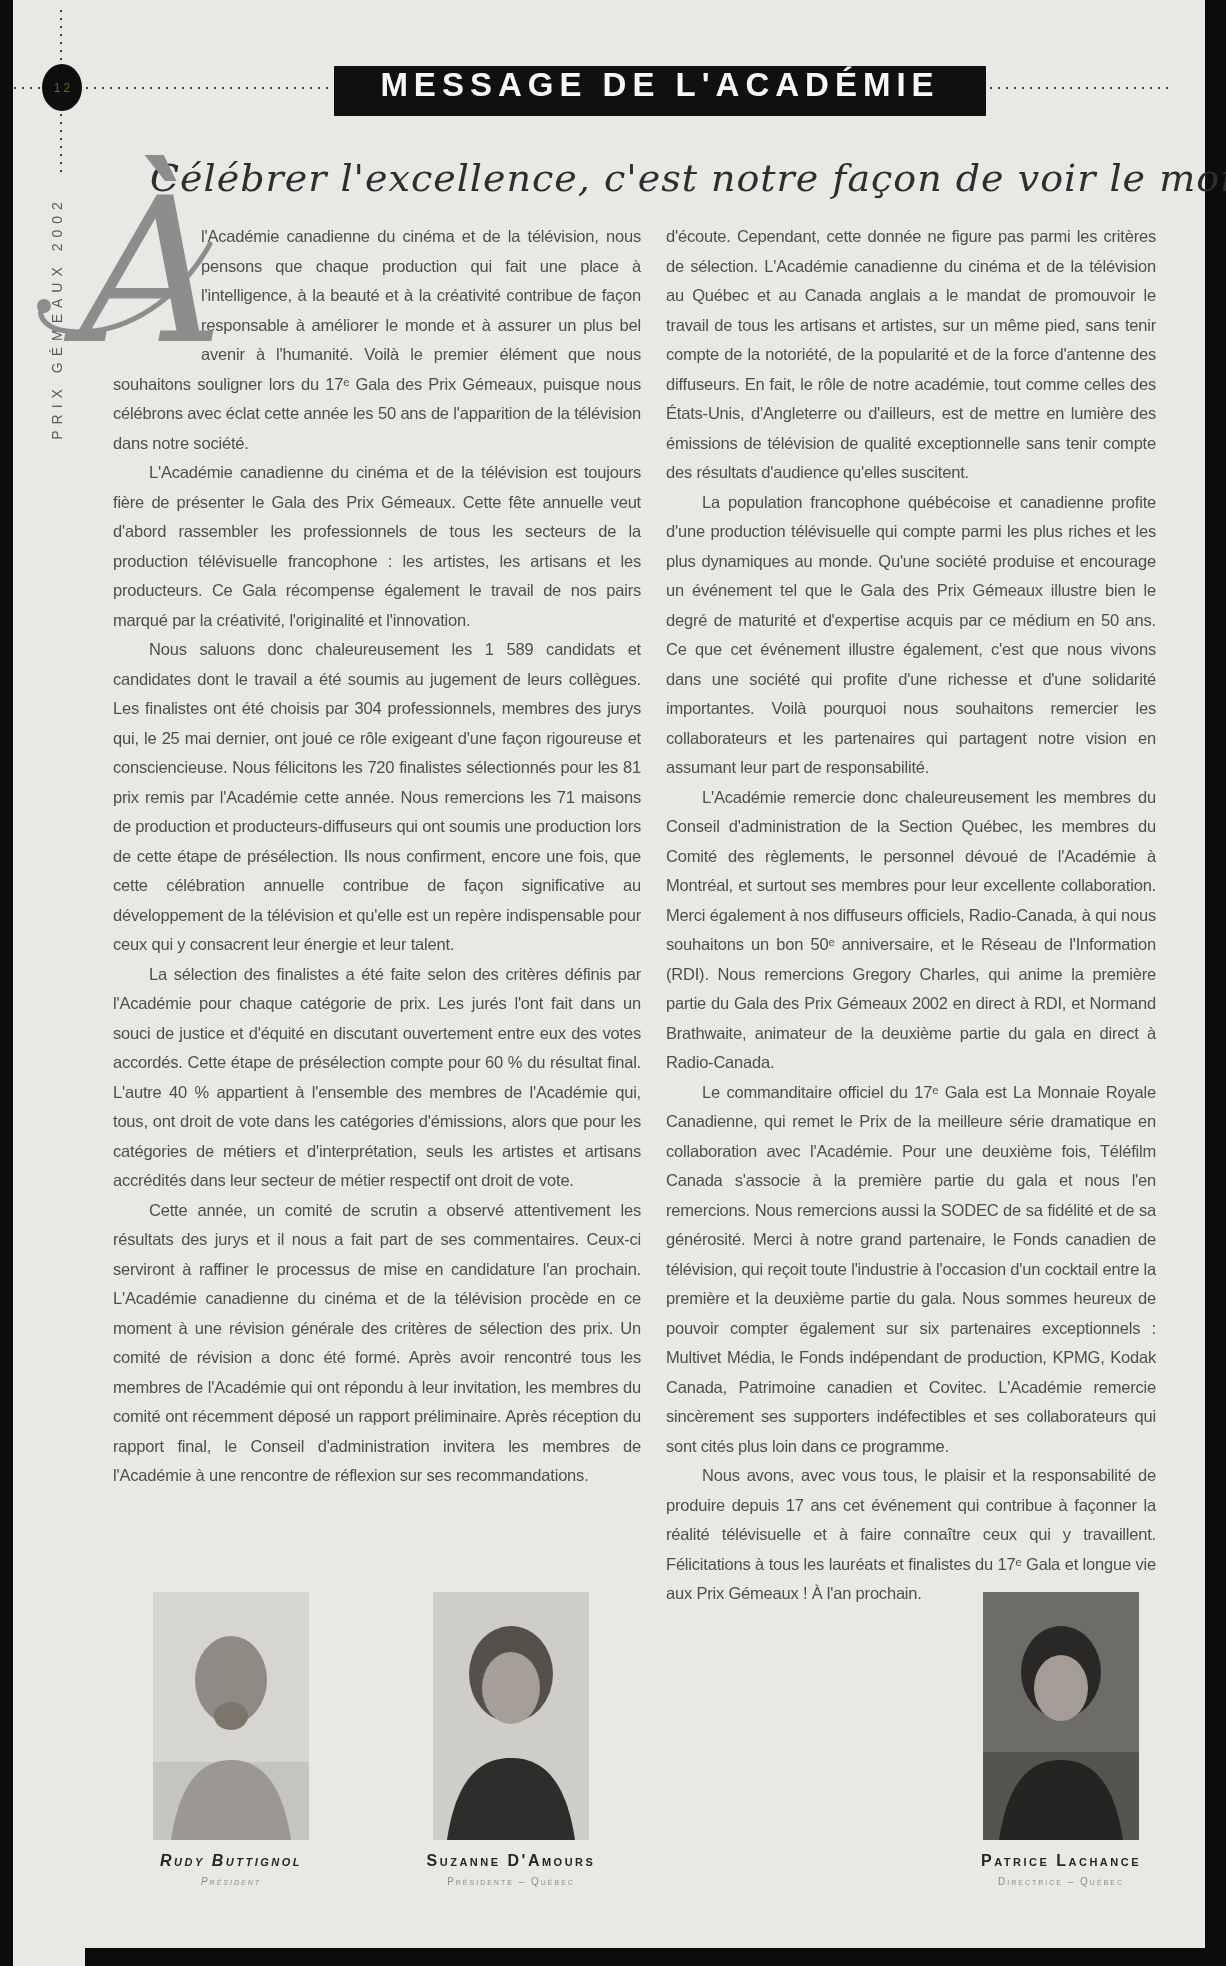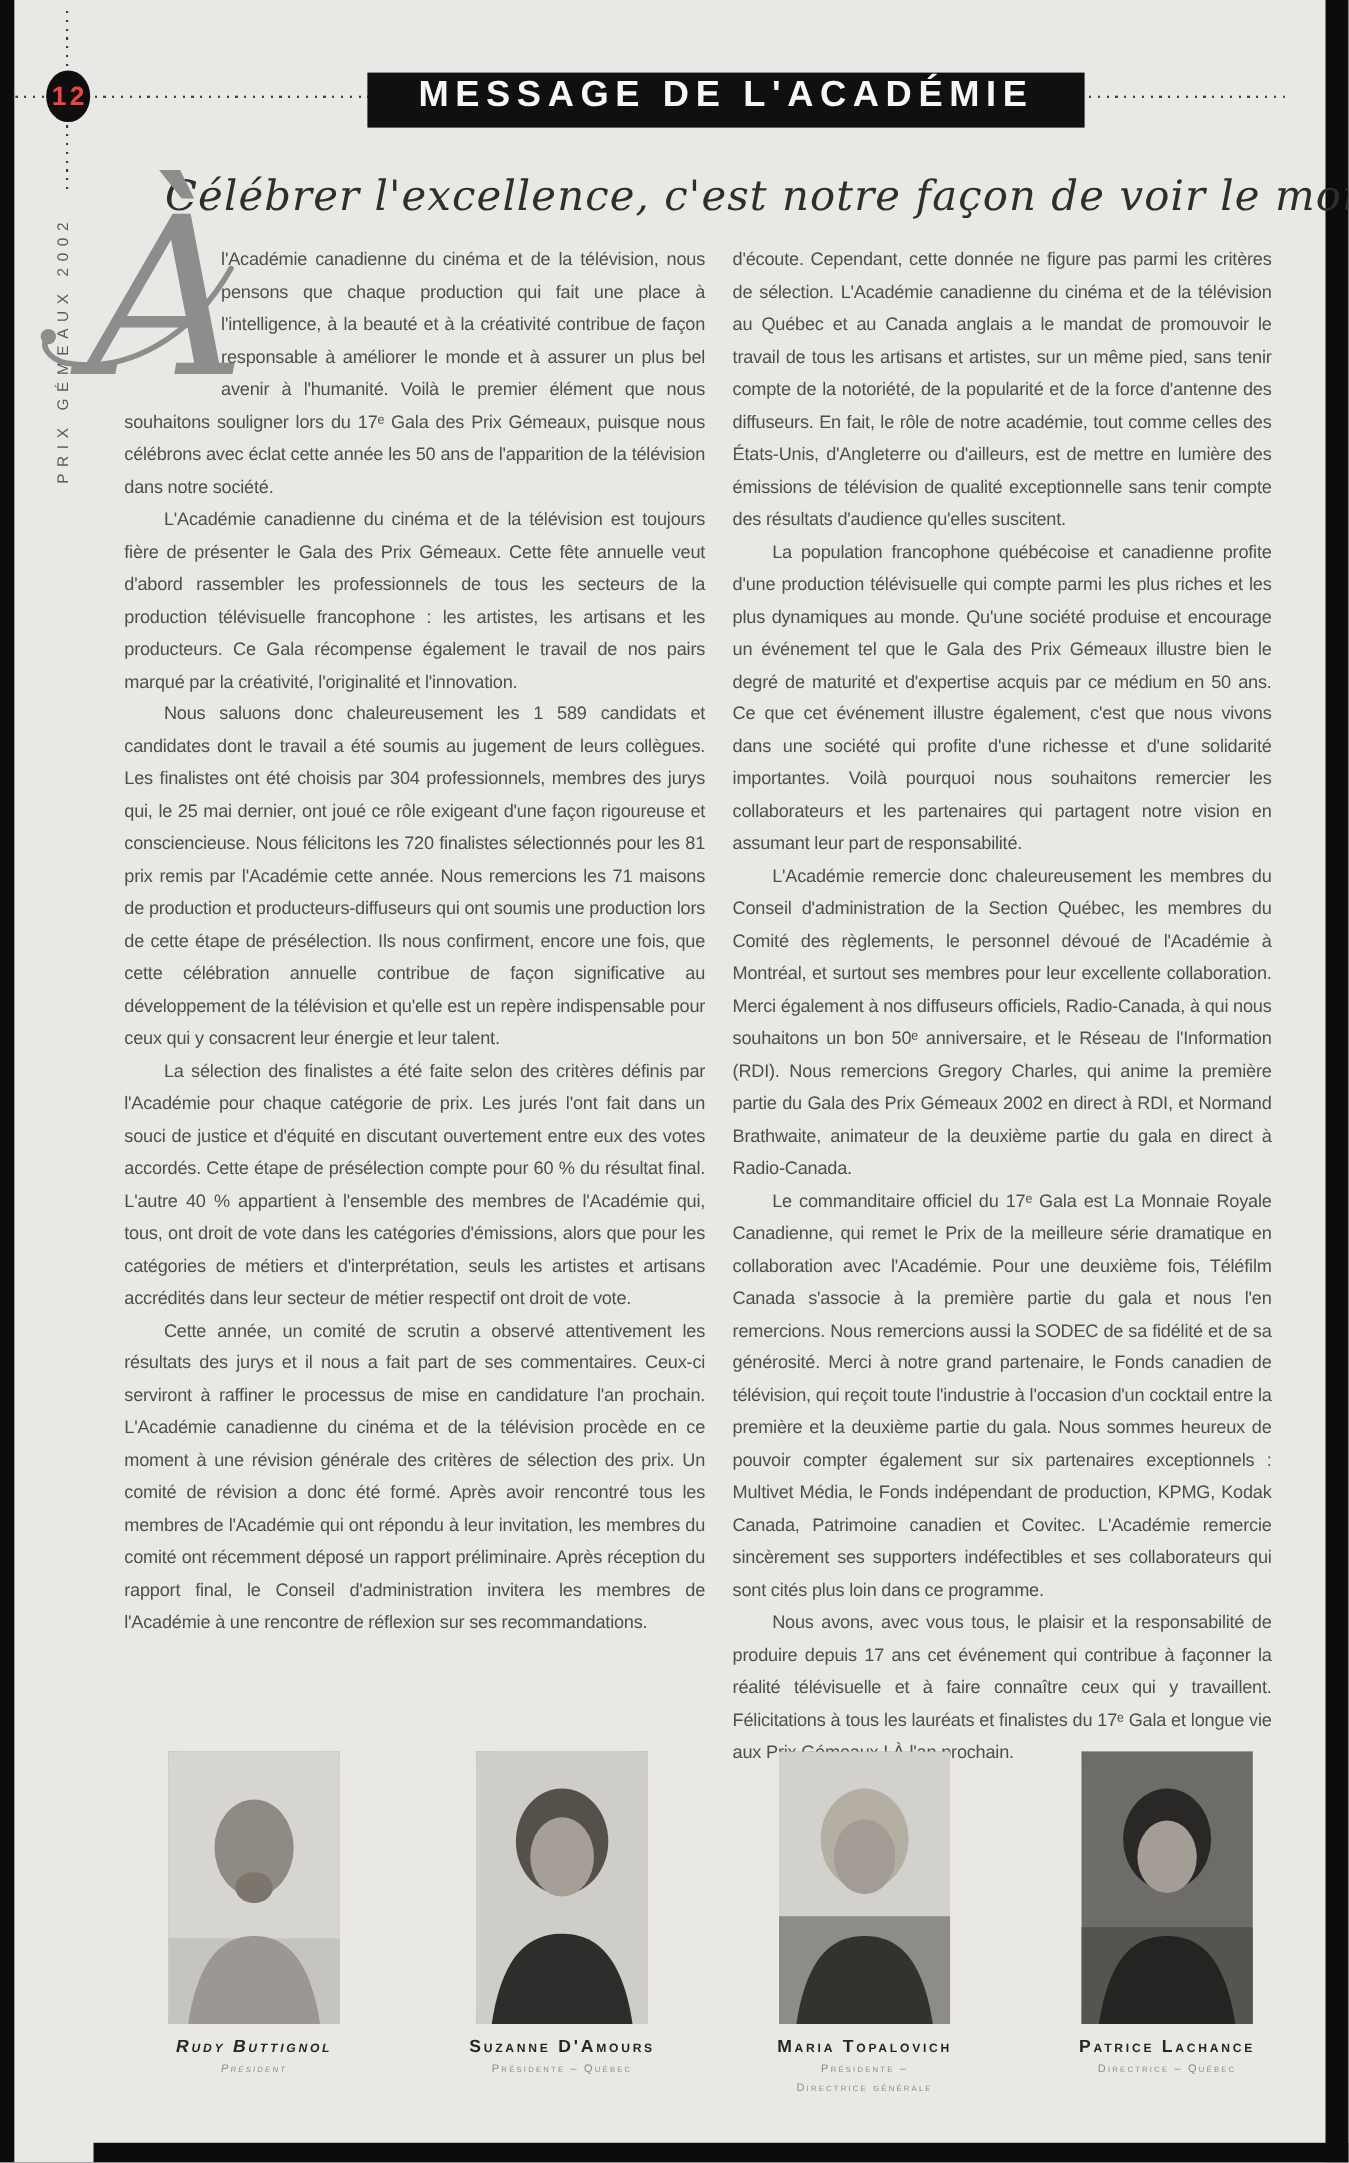--- a/index.html
+++ b/index.html
@@ -19,21 +19,21 @@
     background-image:repeating-linear-gradient(to right,#3c3c3c 0 2px,transparent 2px 8px);}
   .dotrule-v{position:absolute;width:2px;
     background-image:repeating-linear-gradient(to bottom,#3c3c3c 0 2px,transparent 2px 8px);}
   .rule-left{left:14px;top:87px;width:322px;}
   .rule-right{left:990px;top:87px;width:178px;}
   .rule-vert{left:60px;top:10px;height:162px;}
 
   
   .badge{position:absolute;left:42px;top:64px;width:40px;height:47px;
     background:#0e0e0e;border-radius:50%;display:flex;align-items:center;justify-content:center;}
-  .badge span{color:#ef4444;font-size:24px;font-weight:bold;letter-spacing:3px;padding-left:3px;}
+  .badge span{color:#4d7c0f;font-size:12px;font-weight:normal;letter-spacing:3px;padding-left:3px;}
 
   
   .banner{position:absolute;left:334px;top:66px;width:652px;height:50px;
     background:#101010;display:flex;align-items:flex-start;justify-content:center;}
   .banner span{color:#f7f7f7;font-size:33px;font-weight:bold;letter-spacing:6px;white-space:nowrap;}
 
   
   .headline{position:absolute;left:150px;top:156px;width:1000px;text-align:center;
     font-family:"DejaVu Serif","Liberation Serif",serif;font-style:italic;
     font-size:38px;color:#2e2e2e;letter-spacing:1px;white-space:nowrap;}
@@ -141,34 +141,20 @@
         <rect width="156" height="248" fill="#cfcdc9"></rect>
         <ellipse cx="78" cy="82" rx="42" ry="48" fill="#55504a"></ellipse>
         <ellipse cx="78" cy="96" rx="29" ry="36" fill="#a59f98"></ellipse>
         <path d="M14 248 C24 180 52 166 78 166 C104 166 132 180 142 248 Z" fill="#2f2d2b"></path>
       </svg>
     </div>
     <span class="person-name">Suzanne D'Amours</span>
     <span class="person-title">Présidente – Québec</span>
   </div>
 
-  <div class="person p3">
-    <div class="photo">
-      <svg viewBox="0 0 156 248" width="156" height="248">
-        <rect width="156" height="248" fill="#d3d1cd"></rect>
-        <rect y="150" width="156" height="98" fill="#8e8c88"></rect>
-        <ellipse cx="78" cy="80" rx="40" ry="46" fill="#b4aea3"></ellipse>
-        <ellipse cx="78" cy="96" rx="28" ry="34" fill="#a29c94"></ellipse>
-        <path d="M16 248 C26 182 52 168 78 168 C104 168 130 182 140 248 Z" fill="#34322f"></path>
-      </svg>
-    </div>
-    <span class="person-name">Maria Topalovich</span>
-    <span class="person-title">Présidente –
-Directrice générale</span>
-  </div>
 
   <div class="person p4">
     <div class="photo">
       <svg viewBox="0 0 156 248" width="156" height="248">
         <rect width="156" height="248" fill="#6e6c68"></rect>
         <rect y="160" width="156" height="88" fill="#56544f"></rect>
         <ellipse cx="78" cy="80" rx="40" ry="46" fill="#2a2826"></ellipse>
         <ellipse cx="78" cy="96" rx="27" ry="33" fill="#a39d96"></ellipse>
         <path d="M16 248 C26 182 52 168 78 168 C104 168 130 182 140 248 Z" fill="#262422"></path>
       </svg>

